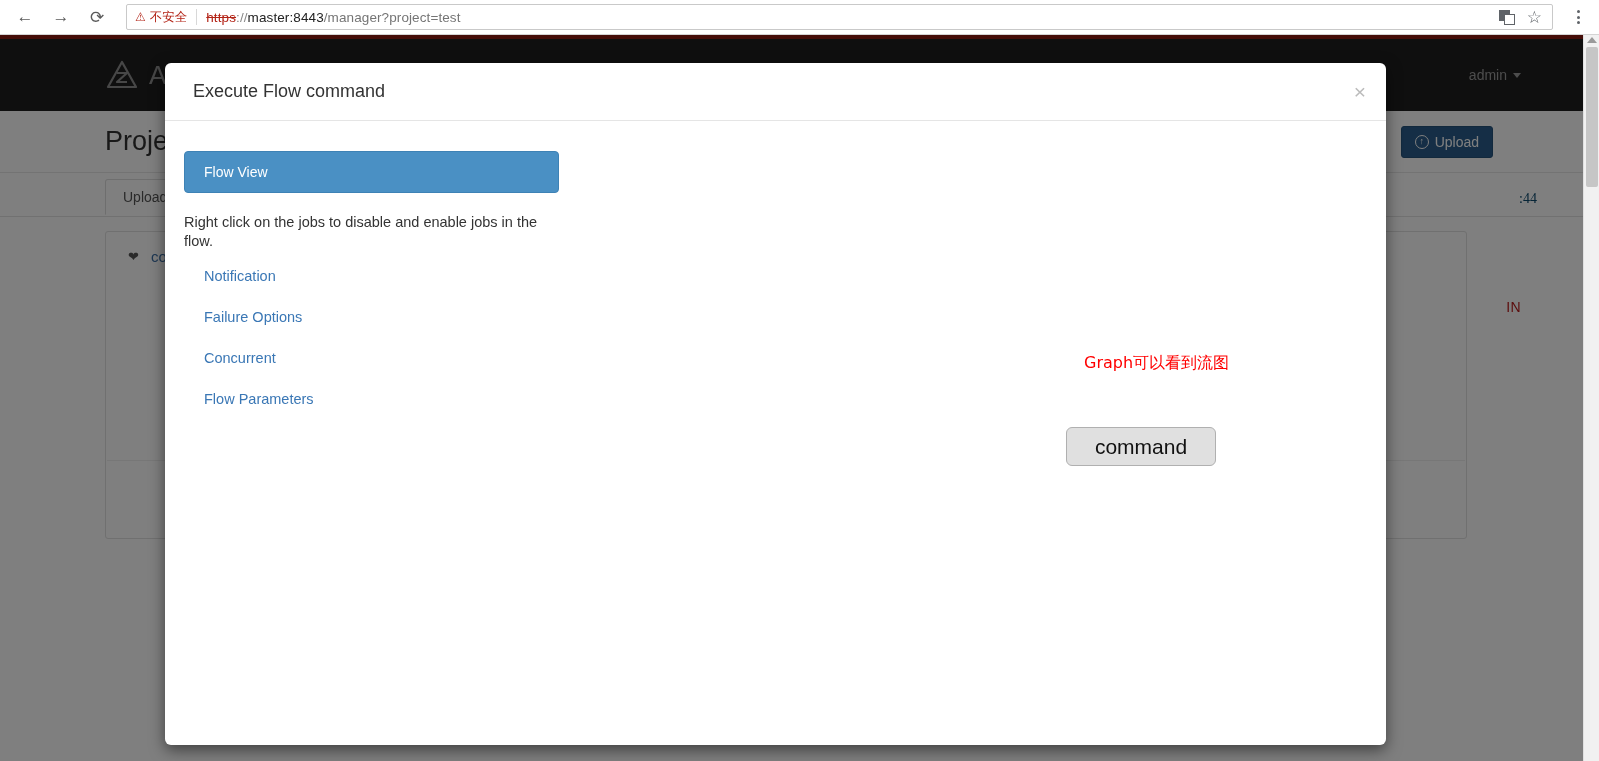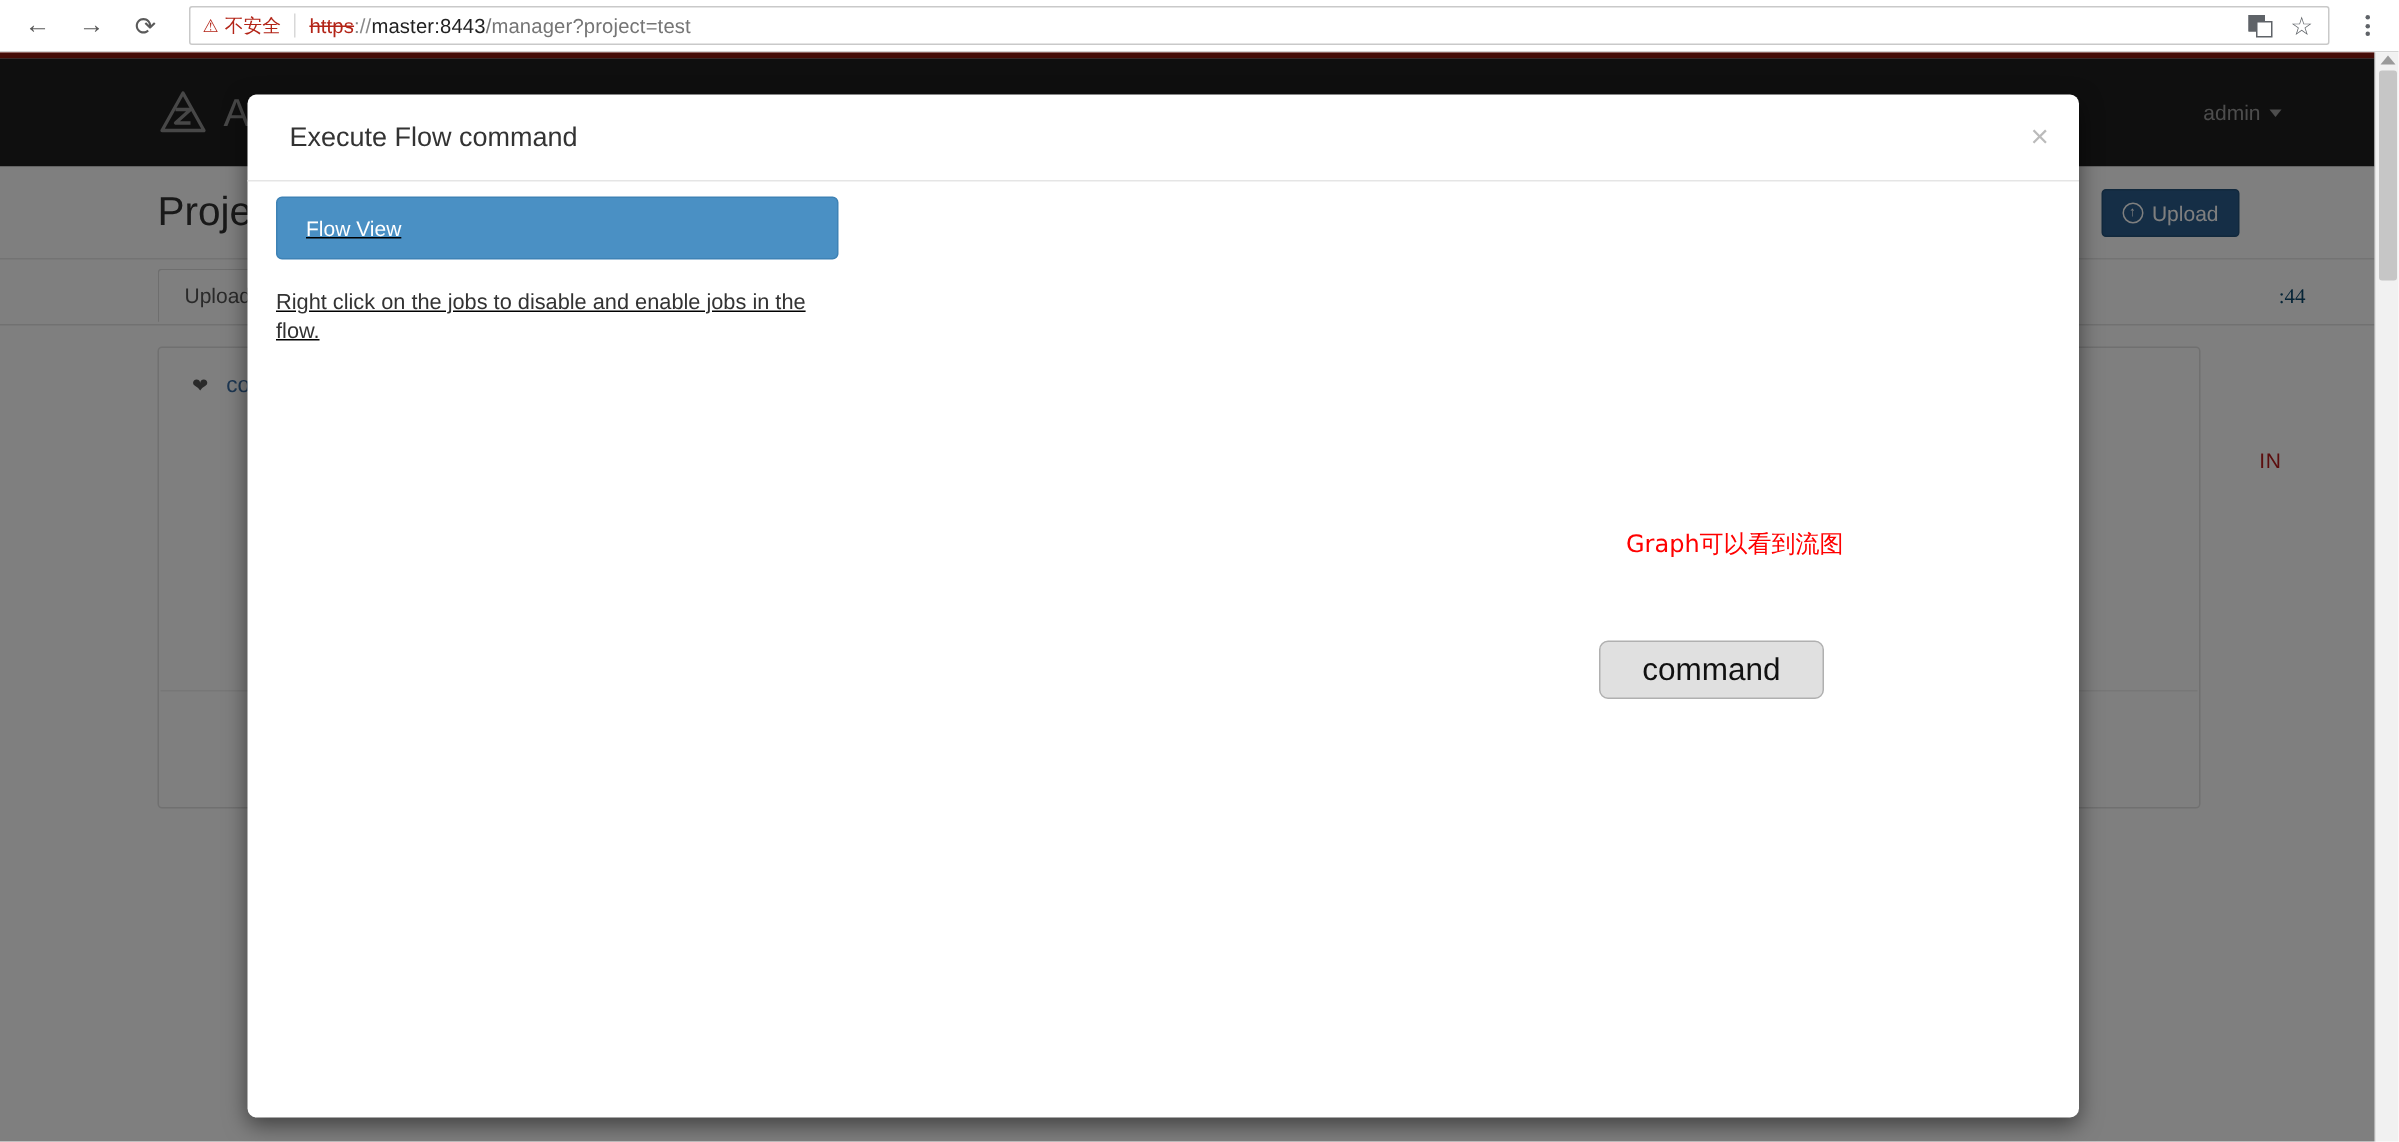--- a/index.html
+++ b/index.html
@@ -149,21 +149,21 @@
     display:flex; align-items:center; padding:0 20px 0 28px;
     flex:0 0 auto;
   }
   .modal-title { font-size:18px; color:#333; font-weight:normal; }
   .modal-close {
     margin-left:auto; font-size:21px; color:#bbb; line-height:1;
     background:none; border:none; cursor:pointer; font-family:"Liberation Sans", sans-serif;
   }
   .modal-body { flex:1 1 auto; position:relative; overflow:hidden; }
 
-  .side-col { position:absolute; left:19px; top:10px; width:375px;text-decoration:underline; }
+  .side-col { position:absolute; left:19px; top:30px; width:375px; }
   .tab-flowview {
     background:#4a90c4; color:#fff; font-size:14px;
     padding:12px 0 12px 19px; border-radius:4px;
     border:1px solid #3e82b5;
   }
   .side-hint { font-size:14.5px; color:#333; margin-top:20px; line-height:1.3; }
   .side-links { margin-top:17px; }
   .side-link {
     display:block; color:#3a77b5; font-size:14.5px;
     padding-left:20px; margin-bottom:25px; text-decoration:none;
@@ -295,20 +295,26 @@
   <div class="modal-header">
     <h2 class="modal-title">Execute Flow command</h2>
     <button class="modal-close">×</button>
   </div>
 
   <div class="modal-body">
 
     <div class="side-col">
       <div class="tab-flowview">Flow View</div>
       <div class="side-hint">Right click on the jobs to disable and enable jobs in the flow.</div>
+      <div class="side-links">
+        <a class="side-link" href="#">Notification</a>
+        <a class="side-link" href="#">Failure Options</a>
+        <a class="side-link" href="#">Concurrent</a>
+        <a class="side-link" href="#">Flow Parameters</a>
+      </div>
     </div>
 
     <div class="graph-area">
       <div class="graph-note">Graph可以看到流图</div>
       <div class="graph-node">command</div>
     </div>
 
   </div>
 
 

